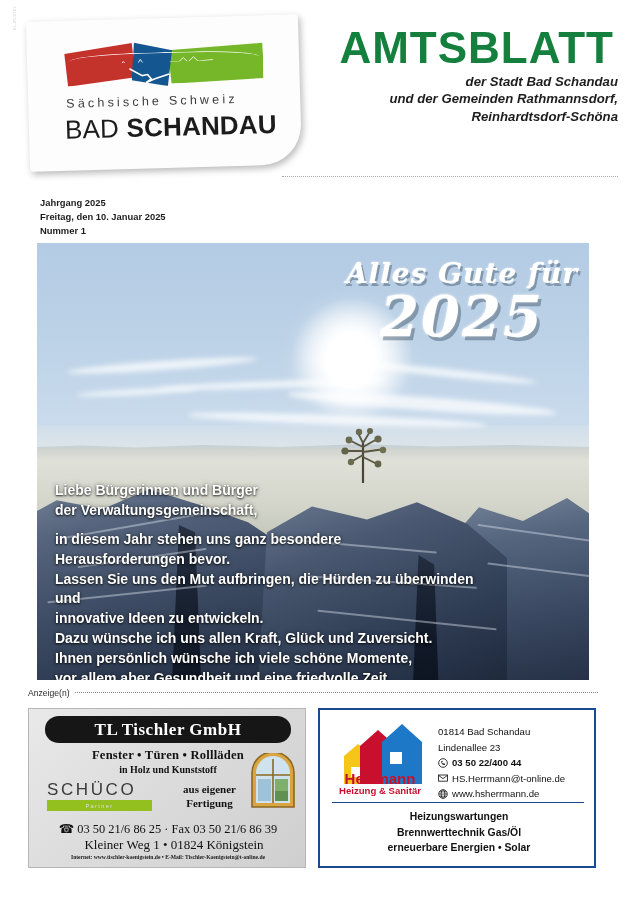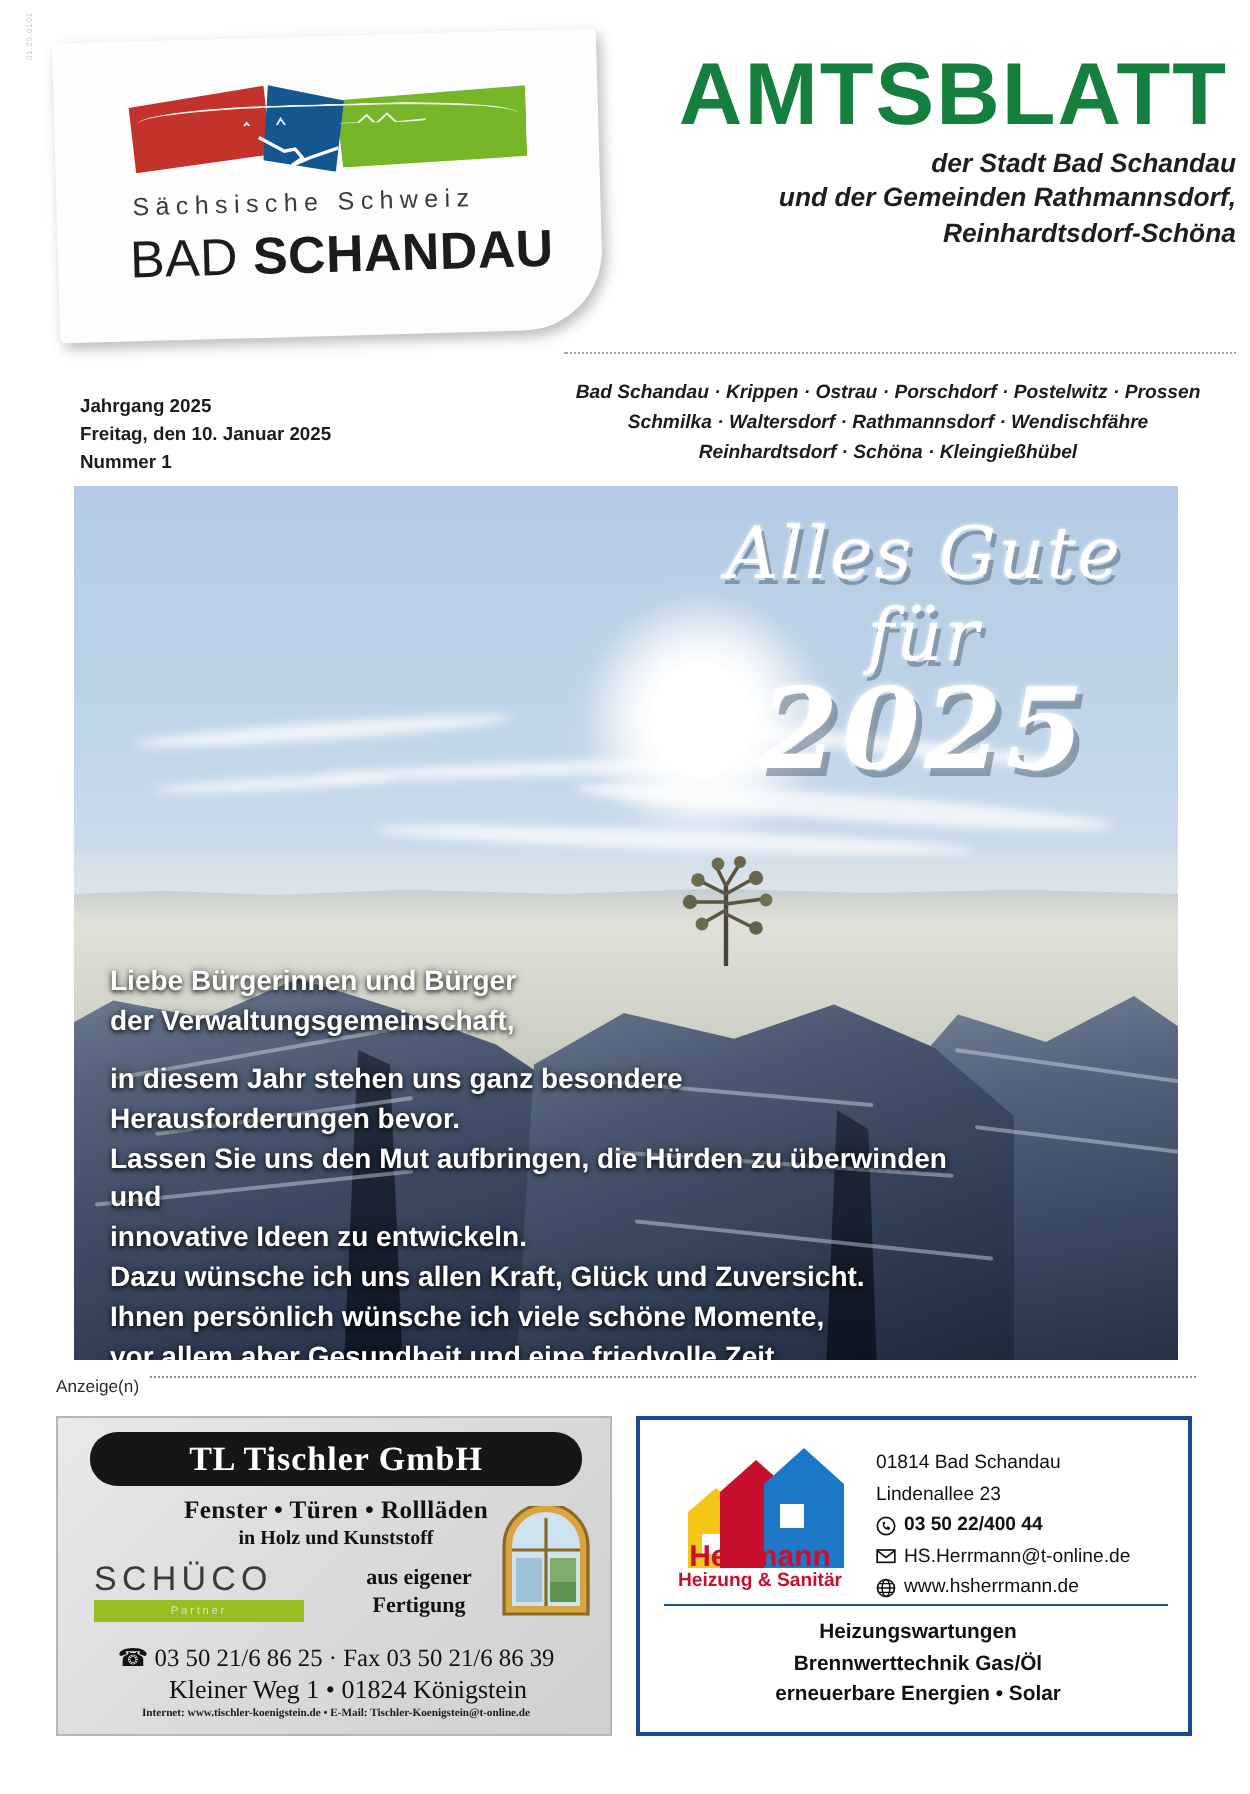--- a/index.html
+++ b/index.html
@@ -161,21 +161,21 @@
     border-radius:2px;
   }
 
   
   .hero-head{
     position:absolute; left:300px; top:14px; width:250px; text-align:center;
     color:#fff;
   }
   .hh-line1{
     font-family:"DejaVu Serif", serif;
-    font-size:36px; font-style:italic; font-weight:400;
+    font-size:28px; font-style:italic; font-weight:700;
     letter-spacing:1px;
     text-shadow: 2px 3px 0 rgba(60,80,100,.45), 0 0 2px rgba(255,255,255,.9);
   }
   .hh-line2{
     font-family:"DejaVu Serif", serif;
     font-size:56px; font-weight:700; font-style:italic;
     letter-spacing:2px; line-height:1.02; margin-top:-2px;
     text-shadow: 3px 4px 0 rgba(60,80,100,.45), 0 0 3px rgba(255,255,255,.9);
   }
 
@@ -185,21 +185,21 @@
     color:#ffffff; font-size:14px; font-weight:700; line-height:1.42;
     text-shadow: 0 1px 2px rgba(0,0,0,.75), 0 0 4px rgba(0,0,0,.5);
   }
   .greeting p{ margin:0; }
   .greeting .gap{ height:9px; }
   .greeting .sign{ margin-top:13px; }
 
   
   .anzeige-row{
     position:absolute; left:28px; top:688px; width:570px;
-    display:flex; gap:5px;
+    display:flex; align-items:center; gap:5px;
   }
   .anzeige-label{ font-size:8.6px; color:#2a2a2a; white-space:nowrap; }
   .anzeige-dots{ flex:1; border-bottom:1px dotted #8d8d8d; height:1px; margin-bottom:2px; }
 
   
   .ads{ position:absolute; left:28px; top:708px; width:570px; height:160px; display:flex; gap:12px; }
 
   
   .ad-left{
     width:278px; height:160px; position:relative;
@@ -317,25 +317,20 @@
 
     <div class="rule"></div>
   </div>
 
   <div class="issue">
     <div>Jahrgang 2025</div>
     <div>Freitag, den 10. Januar 2025</div>
     <div>Nummer 1</div>
   </div>
 
-  <div class="villages">
-    <div>Bad Schandau · Krippen · Ostrau · Porschdorf · Postelwitz · Prossen</div>
-    <div>Schmilka · Waltersdorf · Rathmannsdorf · Wendischfähre</div>
-    <div>Reinhardtsdorf · Schöna · Kleingießhübel</div>
-  </div>
 
   <div class="hero">
     <div class="sky"></div>
     <div class="sun"></div>
     <div class="sun-core"></div>
 
     <div class="cloud c1"></div>
     <div class="cloud c2"></div>
     <div class="cloud c3"></div>
     <div class="cloud c4"></div>

